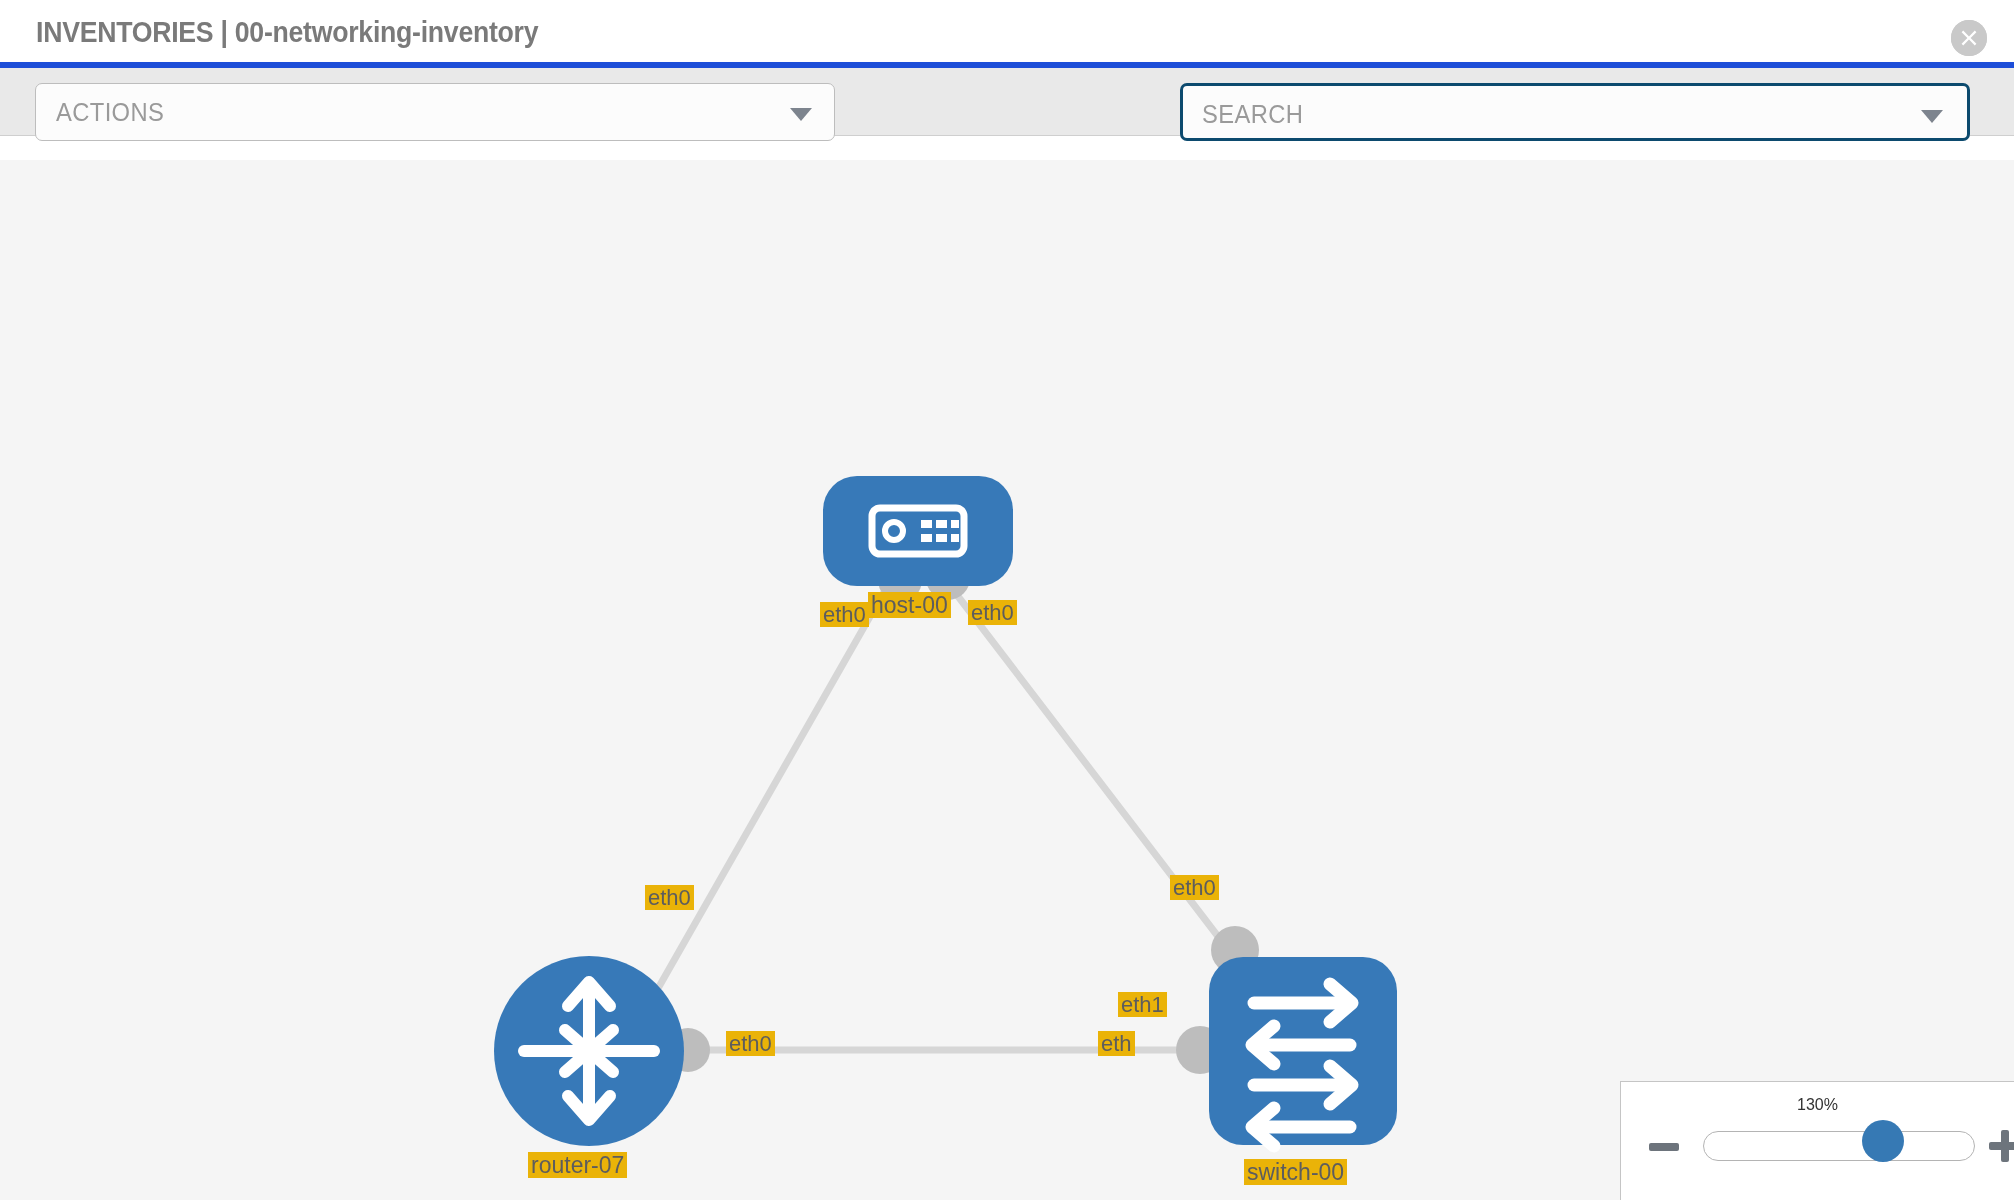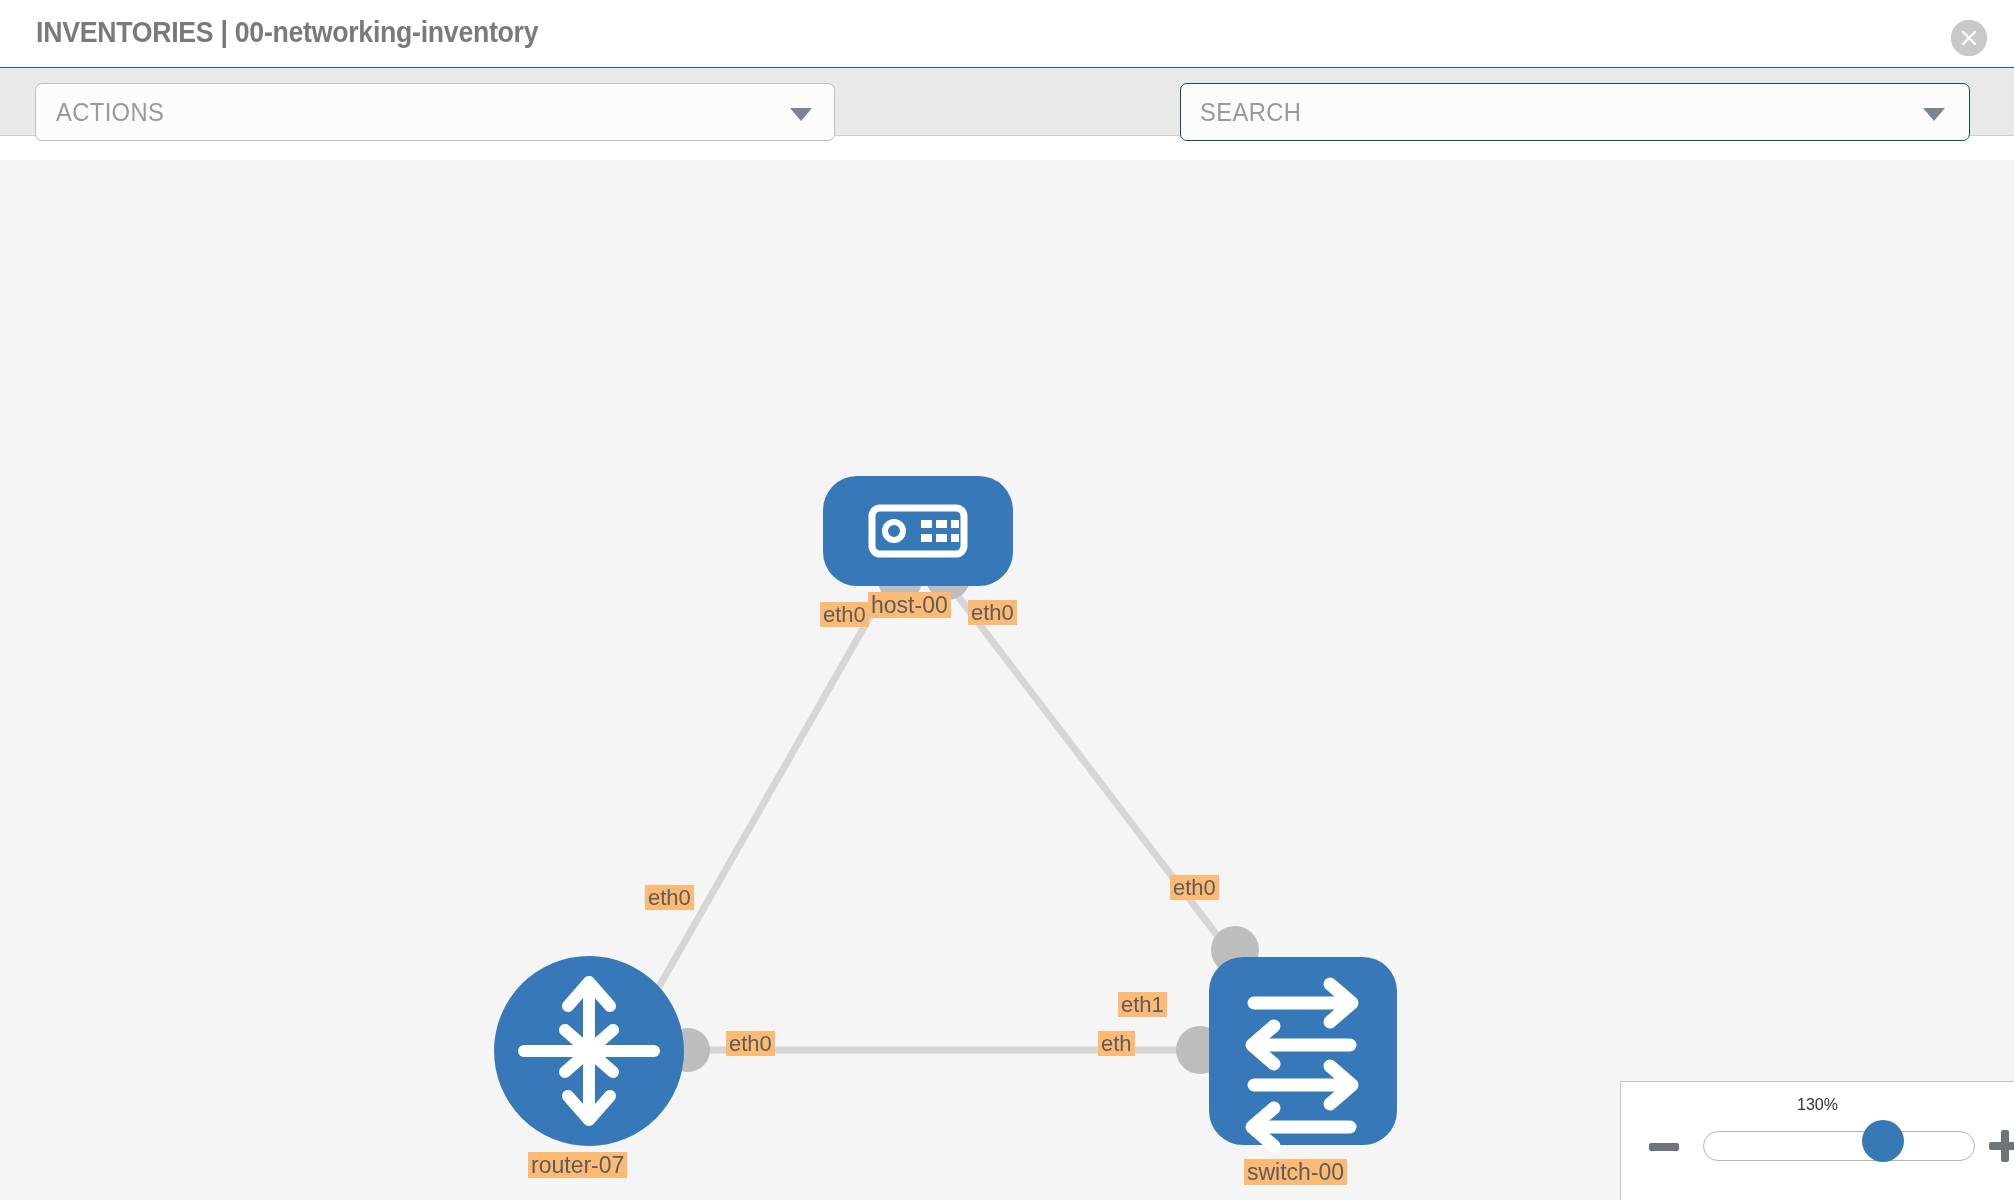--- a/index.html
+++ b/index.html
@@ -8,21 +8,21 @@
     background:#ffffff;
     font-family:"Liberation Sans", sans-serif;
     -webkit-font-smoothing:antialiased;
   }
   .app{position:relative;width:2014px;height:1200px;}
 
   
   .titlebar{
     position:absolute;left:0;top:0;width:2014px;height:68px;
     background:#ffffff;
-    border-bottom:1px solid #1d4ed8;
+    border-bottom:6px solid #1d4ed8;
     box-sizing:border-box;
   }
   .page-title{
     position:absolute;left:36px;top:16px;
     font-size:29px;font-weight:bold;color:#7a7a7a;
     letter-spacing:-0.3px;
     font-family:"Liberation Sans", sans-serif;
     transform:scaleX(0.92);transform-origin:left center;
     white-space:nowrap;
   }
@@ -59,40 +59,40 @@
 
   .tool-icon{
     position:absolute;top:92px;width:46px;height:46px;cursor:pointer;
   }
   .tool-icon svg{display:block;}
   #wrench-ic{left:1045px;}
   #key-ic{left:1118px;}
 
   .search-select{
     position:absolute;left:1180px;top:15px;width:790px;height:58px;
-    background:#fcfcfc;border:1px solid #0c4a6e;border-radius:7px;
+    background:#fcfcfc;border:3px solid #0c4a6e;border-radius:7px;
     box-sizing:border-box;cursor:text;
   }
   .search-select .lbl{
     position:absolute;left:19px;top:14px;
     font-size:25px;color:#9a9a9a;letter-spacing:0.4px;
     transform:scaleX(0.95);transform-origin:left center;
   }
   .search-select .caret{right:24px;top:24px;}
 
   
   .canvas{
     position:absolute;left:0;top:160px;width:2014px;height:1040px;
     background:#f5f5f5;overflow:hidden;
   }
   .canvas > svg{position:absolute;left:0;top:0;}
 
   
   .nlabel{
-    position:absolute;background:#fdba74;color:#5d5d5d;
+    position:absolute;background:#eab308;color:#5d5d5d;
     white-space:nowrap;line-height:1.05;
     padding:1px 3px;
     text-align:center;
   }
   .nname{font-size:23px;}
   .iface{font-size:22px;}
 
   
   .zoom-panel{
     position:absolute;left:1620px;top:1081px;width:394px;height:119px;

